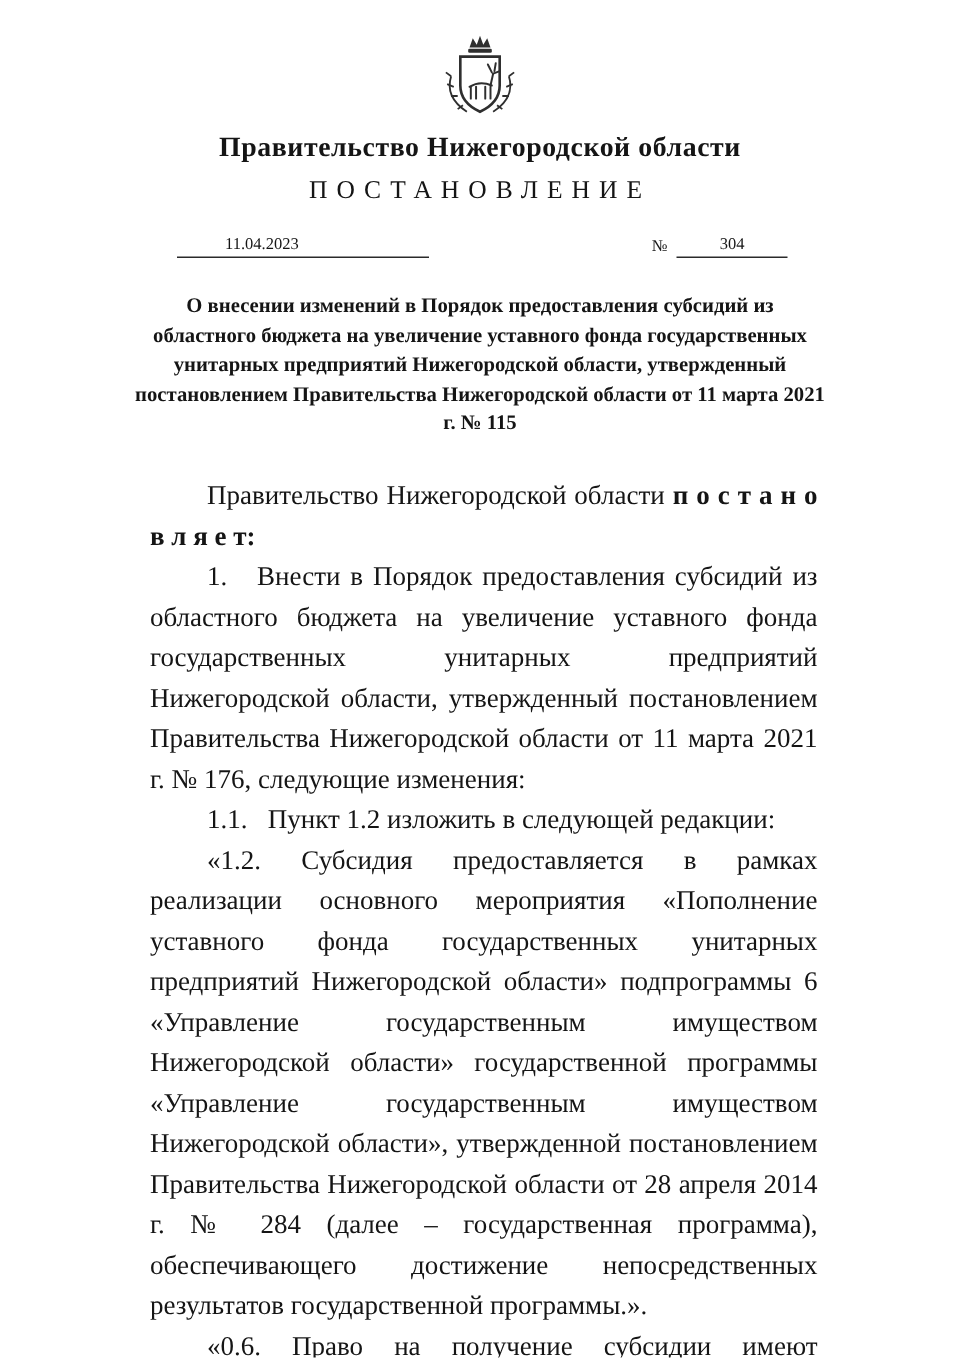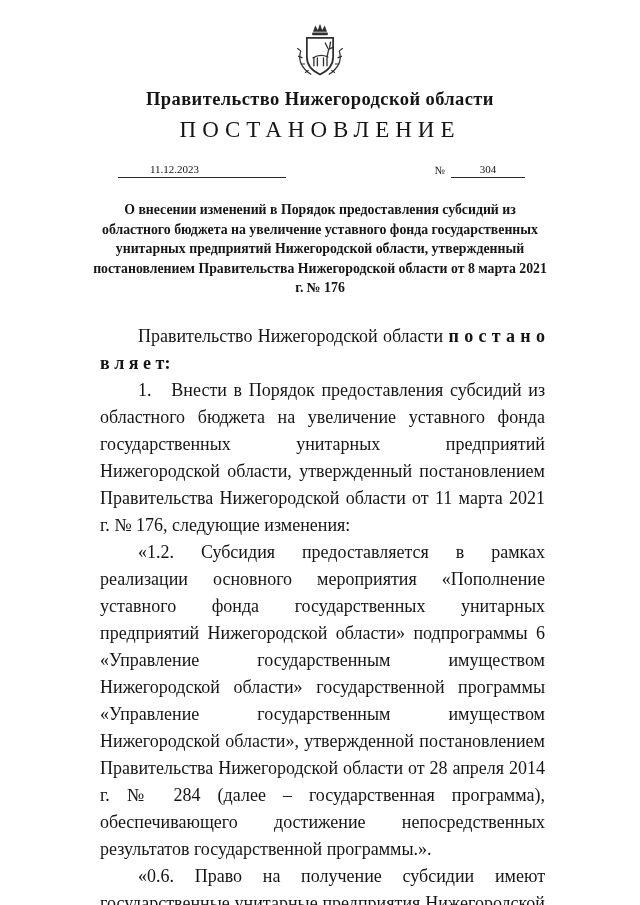--- a/index.html
+++ b/index.html
@@ -17,21 +17,21 @@
 
   .org-name {
     text-align: center;
     font-size: 18.5px;
     font-weight: bold;
     margin-top: 9px;
     letter-spacing: 0.4px;
   }
   .doc-type {
     text-align: center;
-    font-size: 23px;
+    font-size: 17px;
     font-weight: 400;
     letter-spacing: 6px;
     margin-top: 7px;
   }
 
   .meta {
     display: flex;
     justify-content: space-between;
     align-items: flex-end;
     margin: 20px 115px 0 118px;
@@ -104,30 +104,31 @@
       </g>
     </svg>
   </div>
 
   <h1 class="org-name">Правительство Нижегородской области</h1>
 
   <div class="doc-type">ПОСТАНОВЛЕНИЕ</div>
 
   <div class="meta">
     <div class="meta-date">
-      <span>11.12.2023</span>
+      <span>11.04.2023</span>
     </div>
     <div class="meta-num">
       <span class="meta-num-label">№</span>
       <span class="meta-num-line">304</span>
     </div>
   </div>
 
-  <div class="doc-title">О внесении изменений в Порядок предоставления субсидий из областного бюджета на увеличение уставного фонда государственных унитарных предприятий Нижегородской области, утвержденный постановлением Правительства Нижегородской области от 8 марта 2021 г. № 176</div>
+  <div class="doc-title">О внесении изменений в Порядок предоставления субсидий из областного бюджета на увеличение уставного фонда государственных унитарных предприятий Нижегородской области, утвержденный постановлением Правительства Нижегородской области от 11 марта 2021 г. № 115</div>
 
   <div class="body-text">
     <p><span>Правительство Нижегородской области </span><span class="emph-bold">п о с т а н о в л я е т:</span></p>
     <p>1.&nbsp;&nbsp;&nbsp;Внести в Порядок предоставления субсидий из областного бюджета на увеличение уставного фонда государственных унитарных предприятий Нижегородской области, утвержденный постановлением Правительства Нижегородской области от 11 марта 2021 г. № 176, следующие изменения:</p>
+    <p>1.1.&nbsp;&nbsp;&nbsp;Пункт 1.2 изложить в следующей редакции:</p>
     <p>«1.2. Субсидия предоставляется в рамках реализации основного мероприятия «Пополнение уставного фонда государственных унитарных предприятий Нижегородской области» подпрограммы 6 «Управление государственным имуществом Нижегородской области» государственной программы «Управление государственным имуществом Нижегородской области», утвержденной постановлением Правительства Нижегородской области от 28 апреля 2014 г. № 284 (далее – государственная программа), обеспечивающего достижение непосредственных результатов государственной программы.».</p>
     <p>«0.6. Право на получение субсидии имеют государственные унитарные предприятия Нижегородской области, осуществляющие</p>
   </div>
 
 </div>
 
 </body></html>

